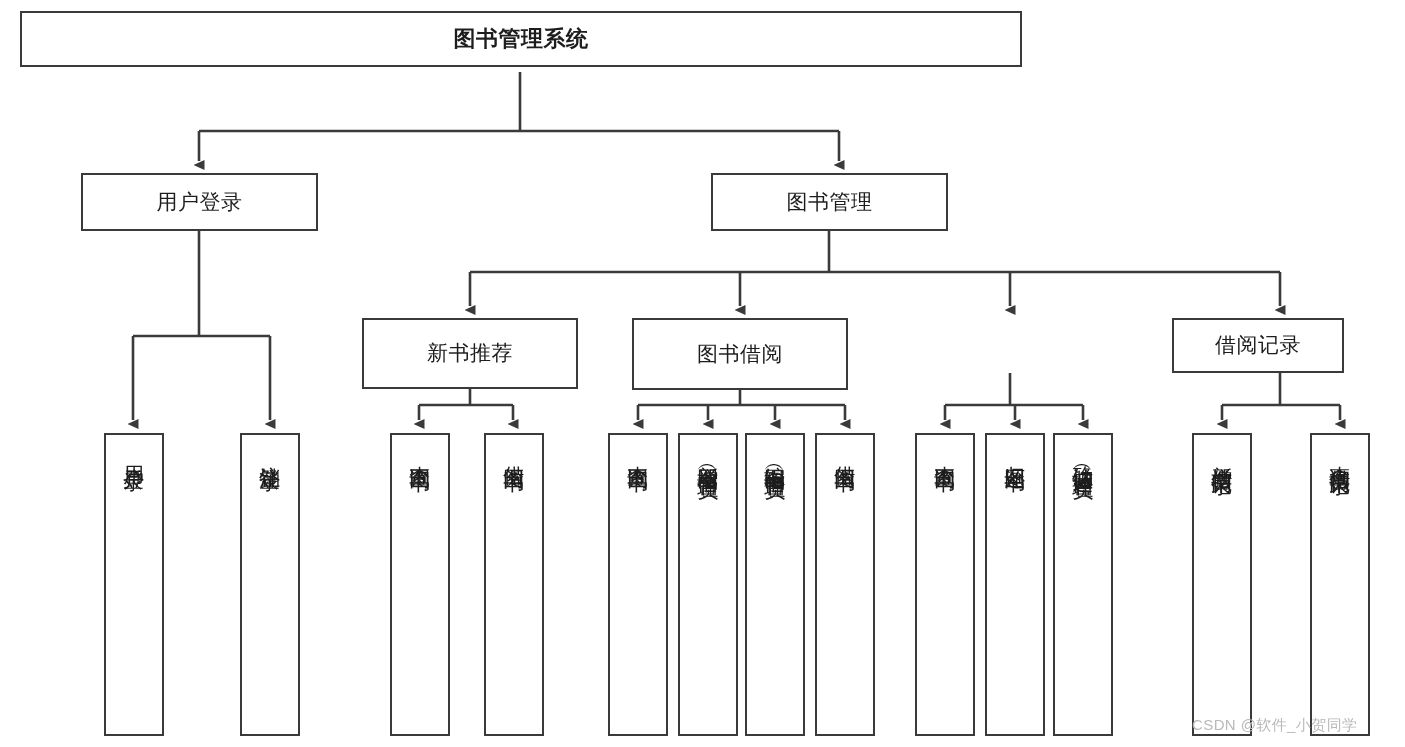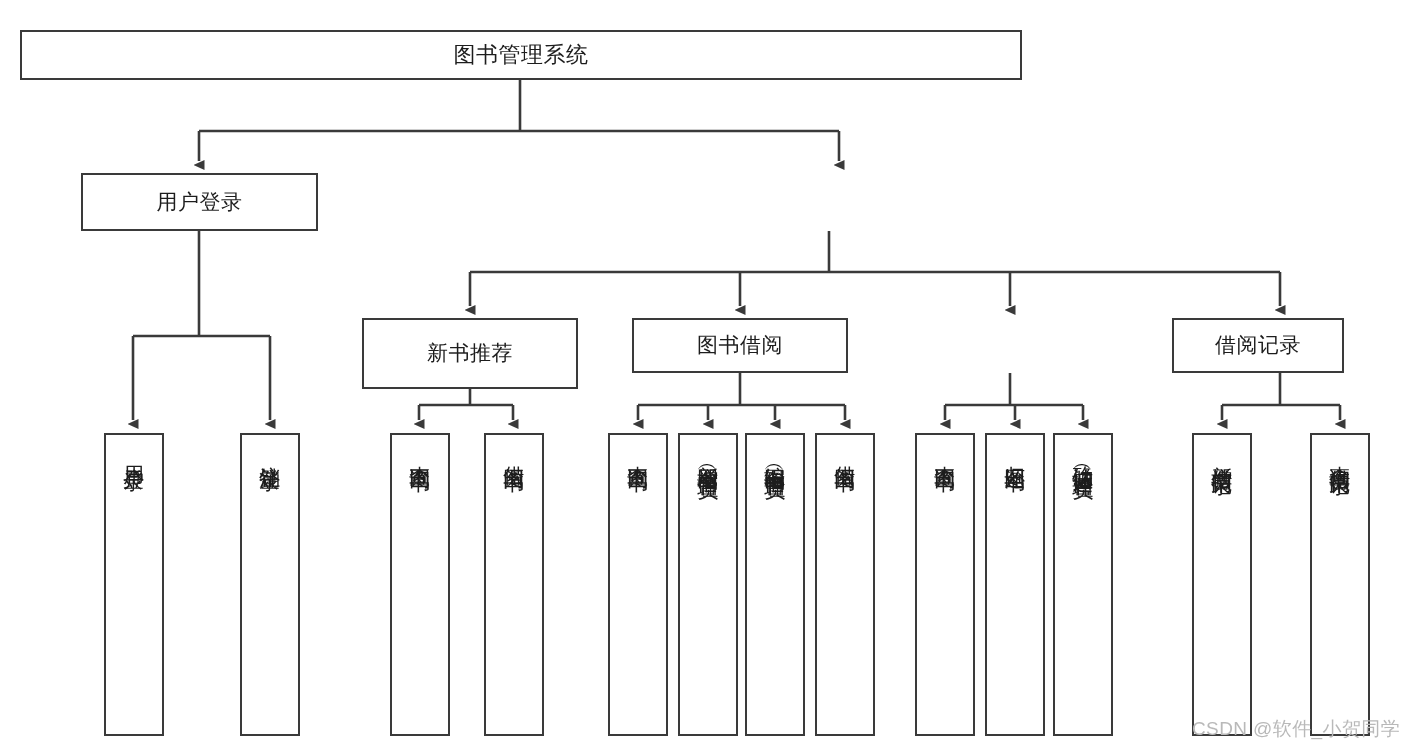--- a/index.html
+++ b/index.html
@@ -62,21 +62,21 @@
     font-size: 21px;
     line-height: 1.02;
     letter-spacing: 2px;
     white-space: normal;
     max-height: 278px;
   }
   .watermark {
     position: absolute;
     left: 1192px;
     top: 716px;
-    font-size: 19px;
+    font-size: 15px;
     color: #b9b9b9;
     letter-spacing: 0.4px;
     z-index: 3;
     white-space: nowrap;
   }
 </style>
 </head>
 <body>
 
 <div id="canvas">
@@ -125,32 +125,35 @@
       <path d="M1015,405 L1015,420" marker-end="url(#ah)"></path>
       <path d="M1083,405 L1083,420" marker-end="url(#ah)"></path>
 
       <path d="M1280,373 L1280,405"></path>
       <path d="M1222,405 L1340,405"></path>
       <path d="M1222,405 L1222,420" marker-end="url(#ah)"></path>
       <path d="M1340,405 L1340,420" marker-end="url(#ah)"></path>
     </g>
   </svg>
 
-  <div class="node horiz root" style="left:20px; top:30px; width:1002px; height:50px;">
+  <div class="node horiz root" style="left:20px; top:11px; width:1002px; height:56px;font-weight:bold;">
     <span class="lbl">图书管理系统</span>
   </div>
 
   <div class="node horiz" style="left:81px; top:173px; width:237px; height:58px;">
     <span class="lbl">用户登录</span>
   </div>
+  <div class="node horiz" style="left:711px; top:173px; width:237px; height:58px;">
+    <span class="lbl">图书管理</span>
+  </div>
 
   <div class="node horiz" style="left:362px; top:318px; width:216px; height:71px;">
     <span class="lbl">新书推荐</span>
   </div>
-  <div class="node horiz" style="left:632px; top:318px; width:216px; height:55px;">
+  <div class="node horiz" style="left:632px; top:318px; width:216px; height:72px;">
     <span class="lbl">图书借阅</span>
   </div>
   <div class="node horiz" style="left:1172px; top:318px; width:172px; height:55px;">
     <span class="lbl">借阅记录</span>
   </div>
 
   <div class="node vert" style="left:104px; top:433px; width:60px; height:303px;">
     <span class="lbl">用户登录</span>
   </div>
   <div class="node vert" style="left:240px; top:433px; width:60px; height:303px;">

